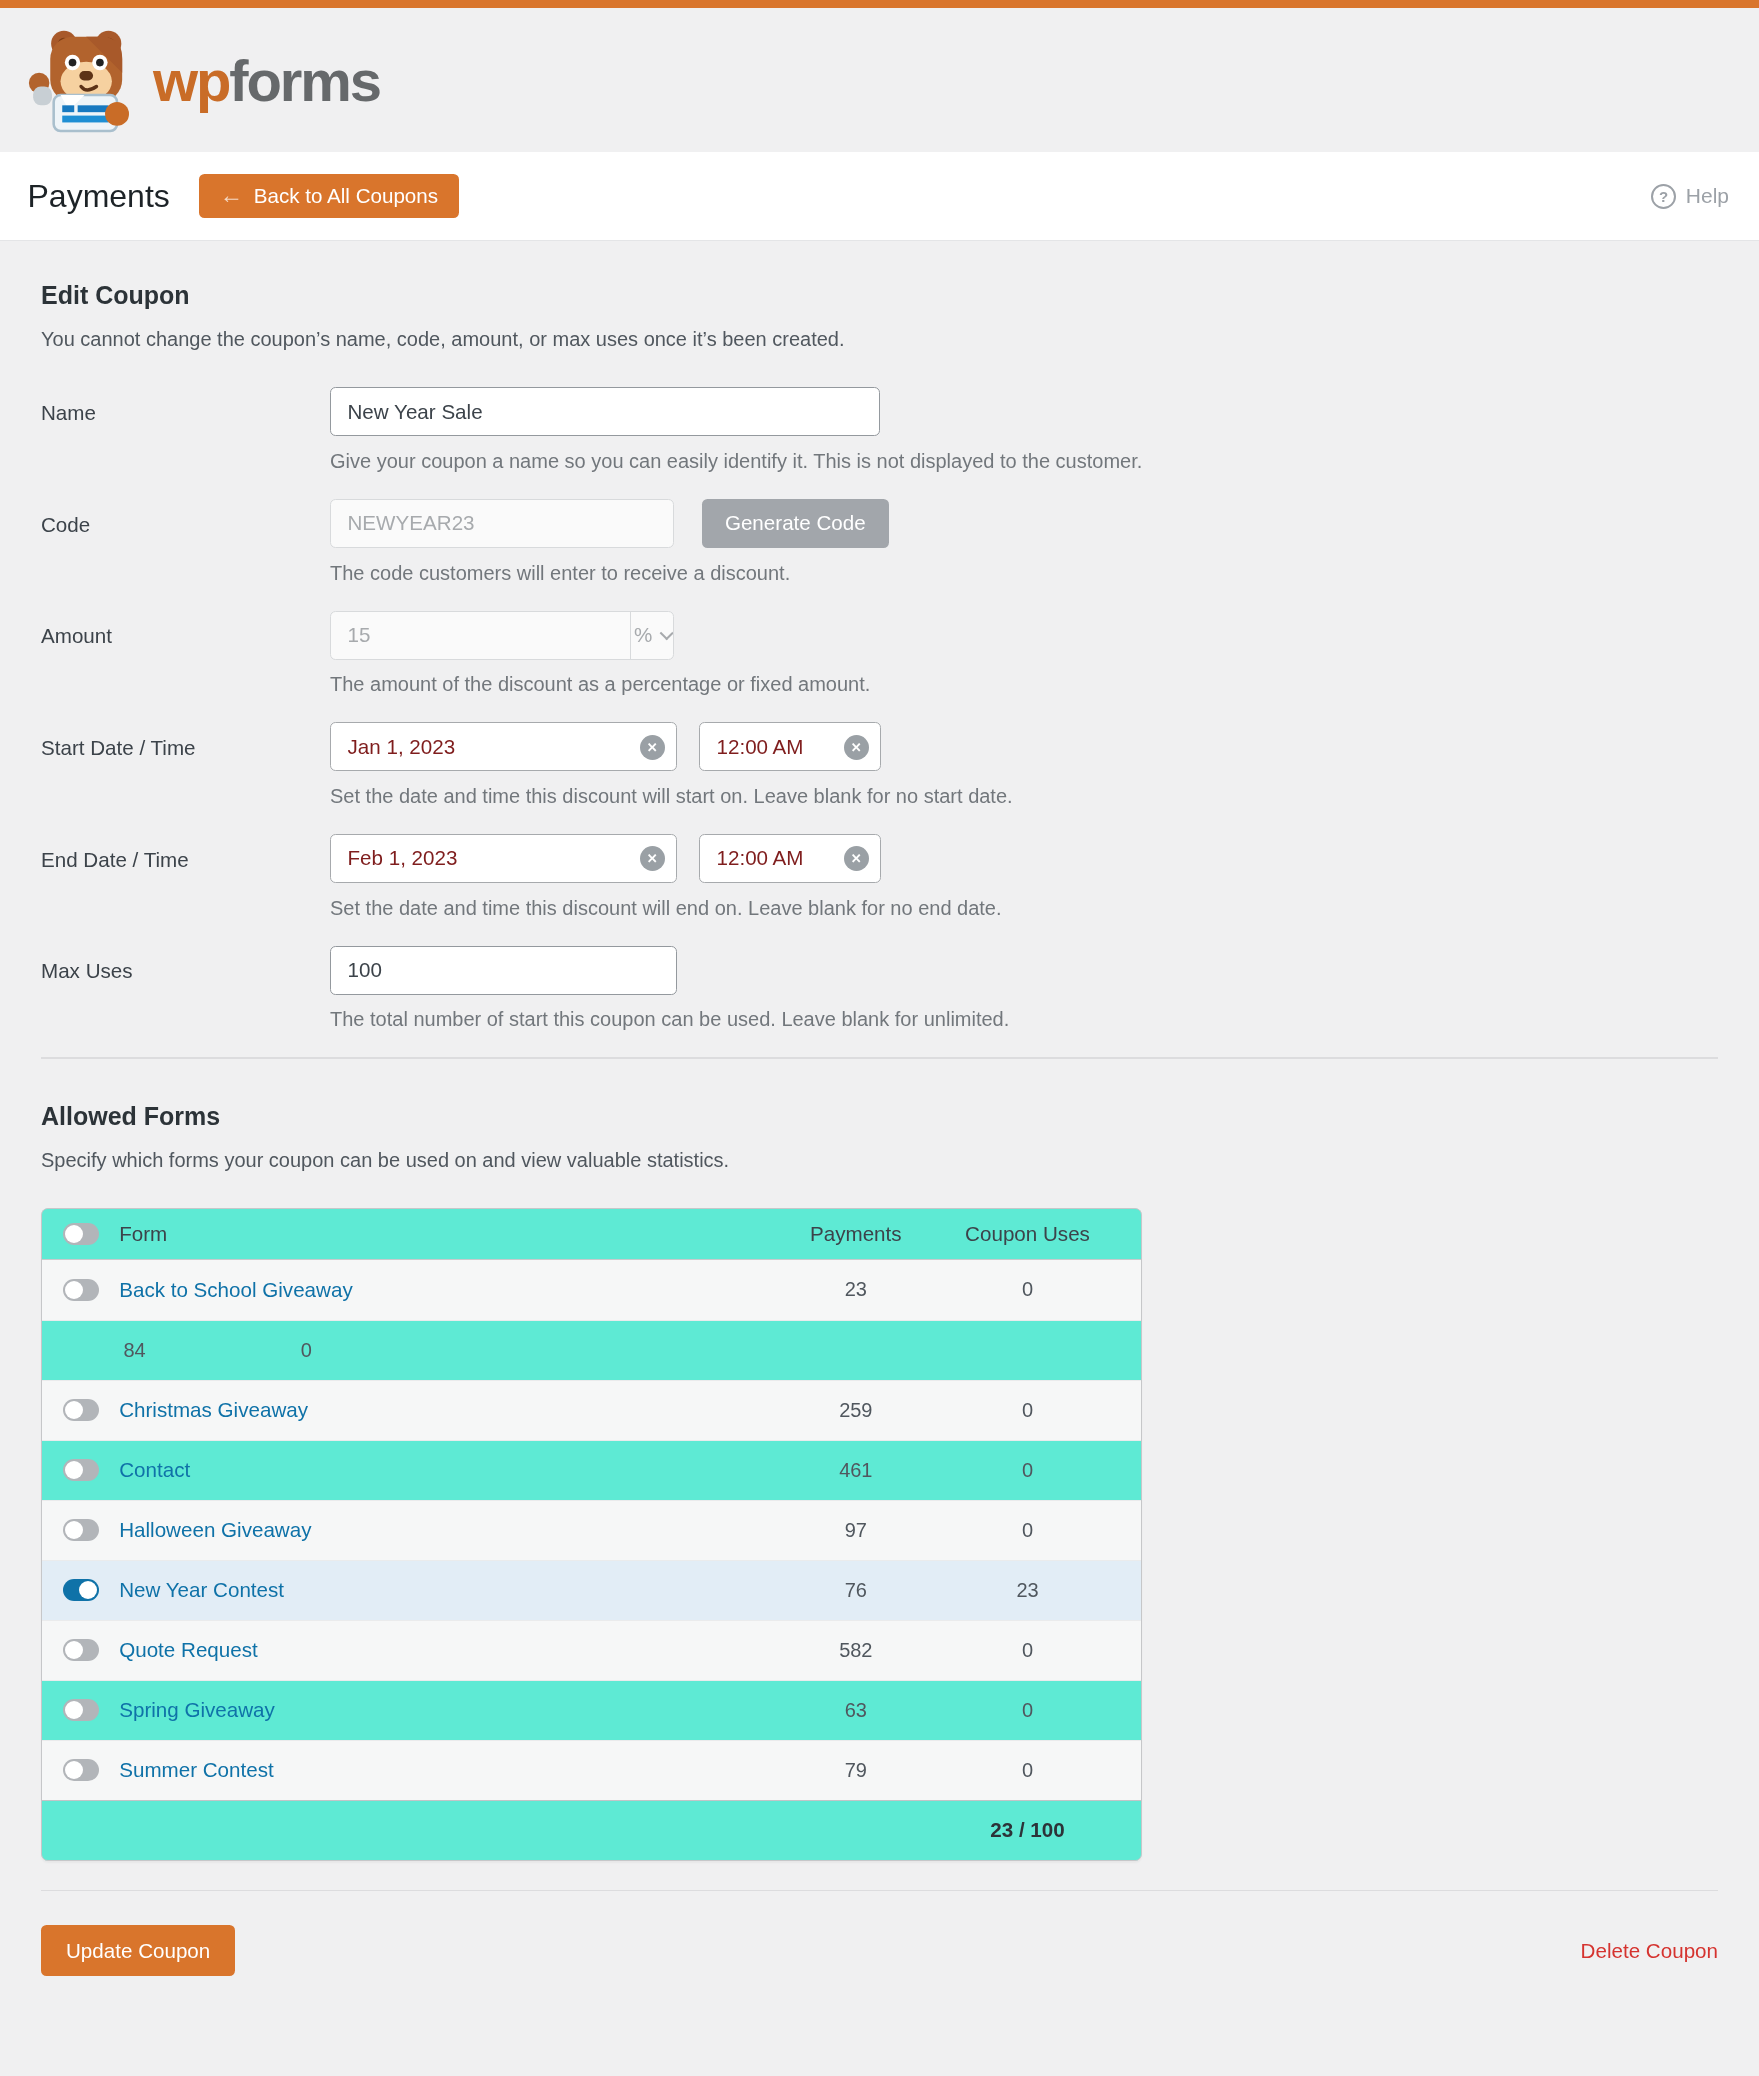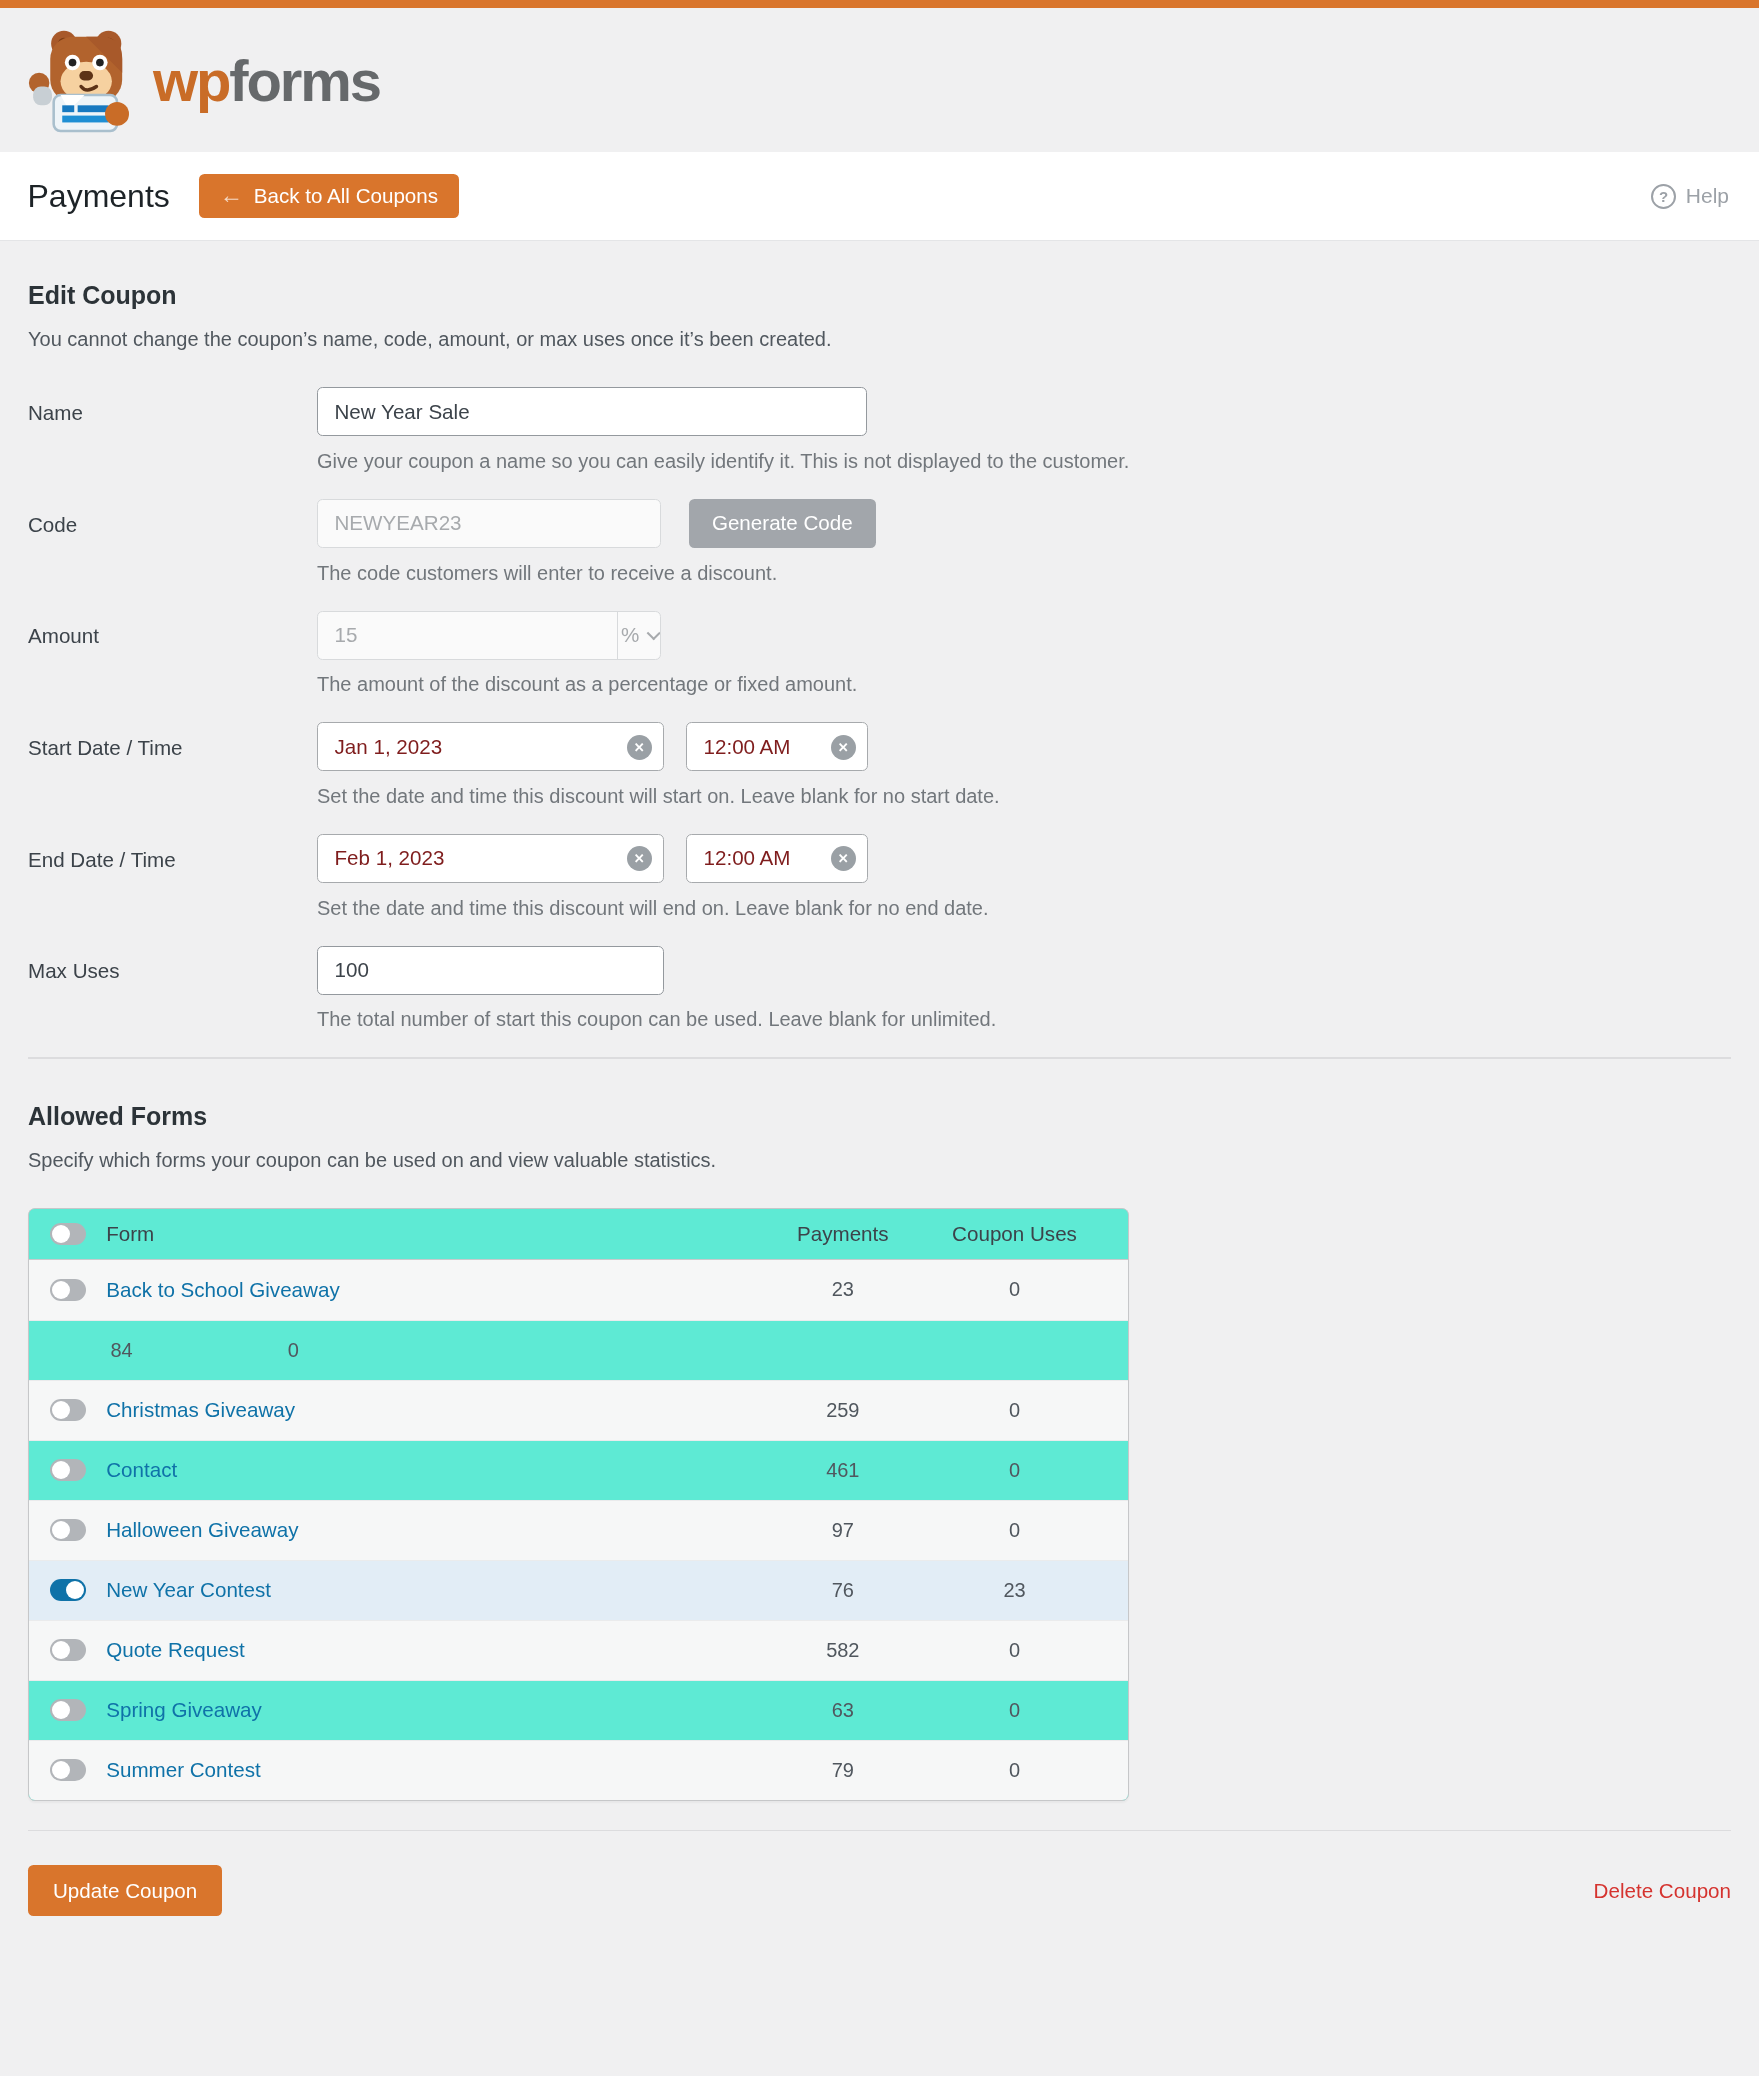--- a/index.html
+++ b/index.html
@@ -24,21 +24,21 @@
   .back-btn { margin-left:29px; display:inline-flex; align-items:center; gap:11px;
               background:#d9752c; color:#fff; border:none; border-radius:5.5px;
               height:44px; padding:0 20.6px; font-size:20.6px; font-family:inherit; cursor:pointer; }
   .back-btn .arrow { opacity:.72; font-size:23.4px; line-height:1; }
   .help { margin-left:auto; display:inline-flex; align-items:center; gap:9.6px;
           color:#9ca1a7; font-size:21px; text-decoration:none; }
   .help-ico { width:25px; height:25px; border:2.1px solid #9ca1a7; border-radius:50%;
               display:inline-flex; align-items:center; justify-content:center;
               font-size:15px; font-weight:700; color:#9ca1a7; }
   
-  .content { padding:0 28px; }
+  .content { padding:0 41px; }
   .section-title { font-size:25px; font-weight:600; color:#2c3338; }
   .section-desc { margin-top:18px; font-size:20px; color:#50575e; }
   #edit-coupon { padding-top:40px; }
   form.fields { margin-top:36px; }
   .frow { display:flex; margin-bottom:26px; }
   .flabel { width:289px; padding-top:13.7px; font-size:20.6px; color:#3c434a; }
   .fcontrol { flex:1; }
   .helper { margin-top:13.7px; font-size:20px; color:#72777c; }
   input.txt {
     height:49px; border:1.4px solid #94999e; border-radius:5.5px; background:#fff;
@@ -332,20 +332,25 @@
     <div class="col-form">
       <span class="toggle">
                 <span class="knob"></span>
               </span>
       <a class="form-link">Summer Contest</a>
     </div>
     <div class="col-pay">79</div>
     <div class="col-uses">0</div>
   </div>
 </div>
+      <div class="trow tfoot">
+        <div class="col-form"></div>
+        <div class="col-pay"></div>
+        <div class="total">23 / 100</div>
+      </div>
     </div>
 
     <div class="bottom-divider"></div>
   </div>
 
   <div class="actions">
     <button class="update-btn">Update Coupon</button>
     <a class="delete-link">Delete Coupon</a>
   </div>
 

